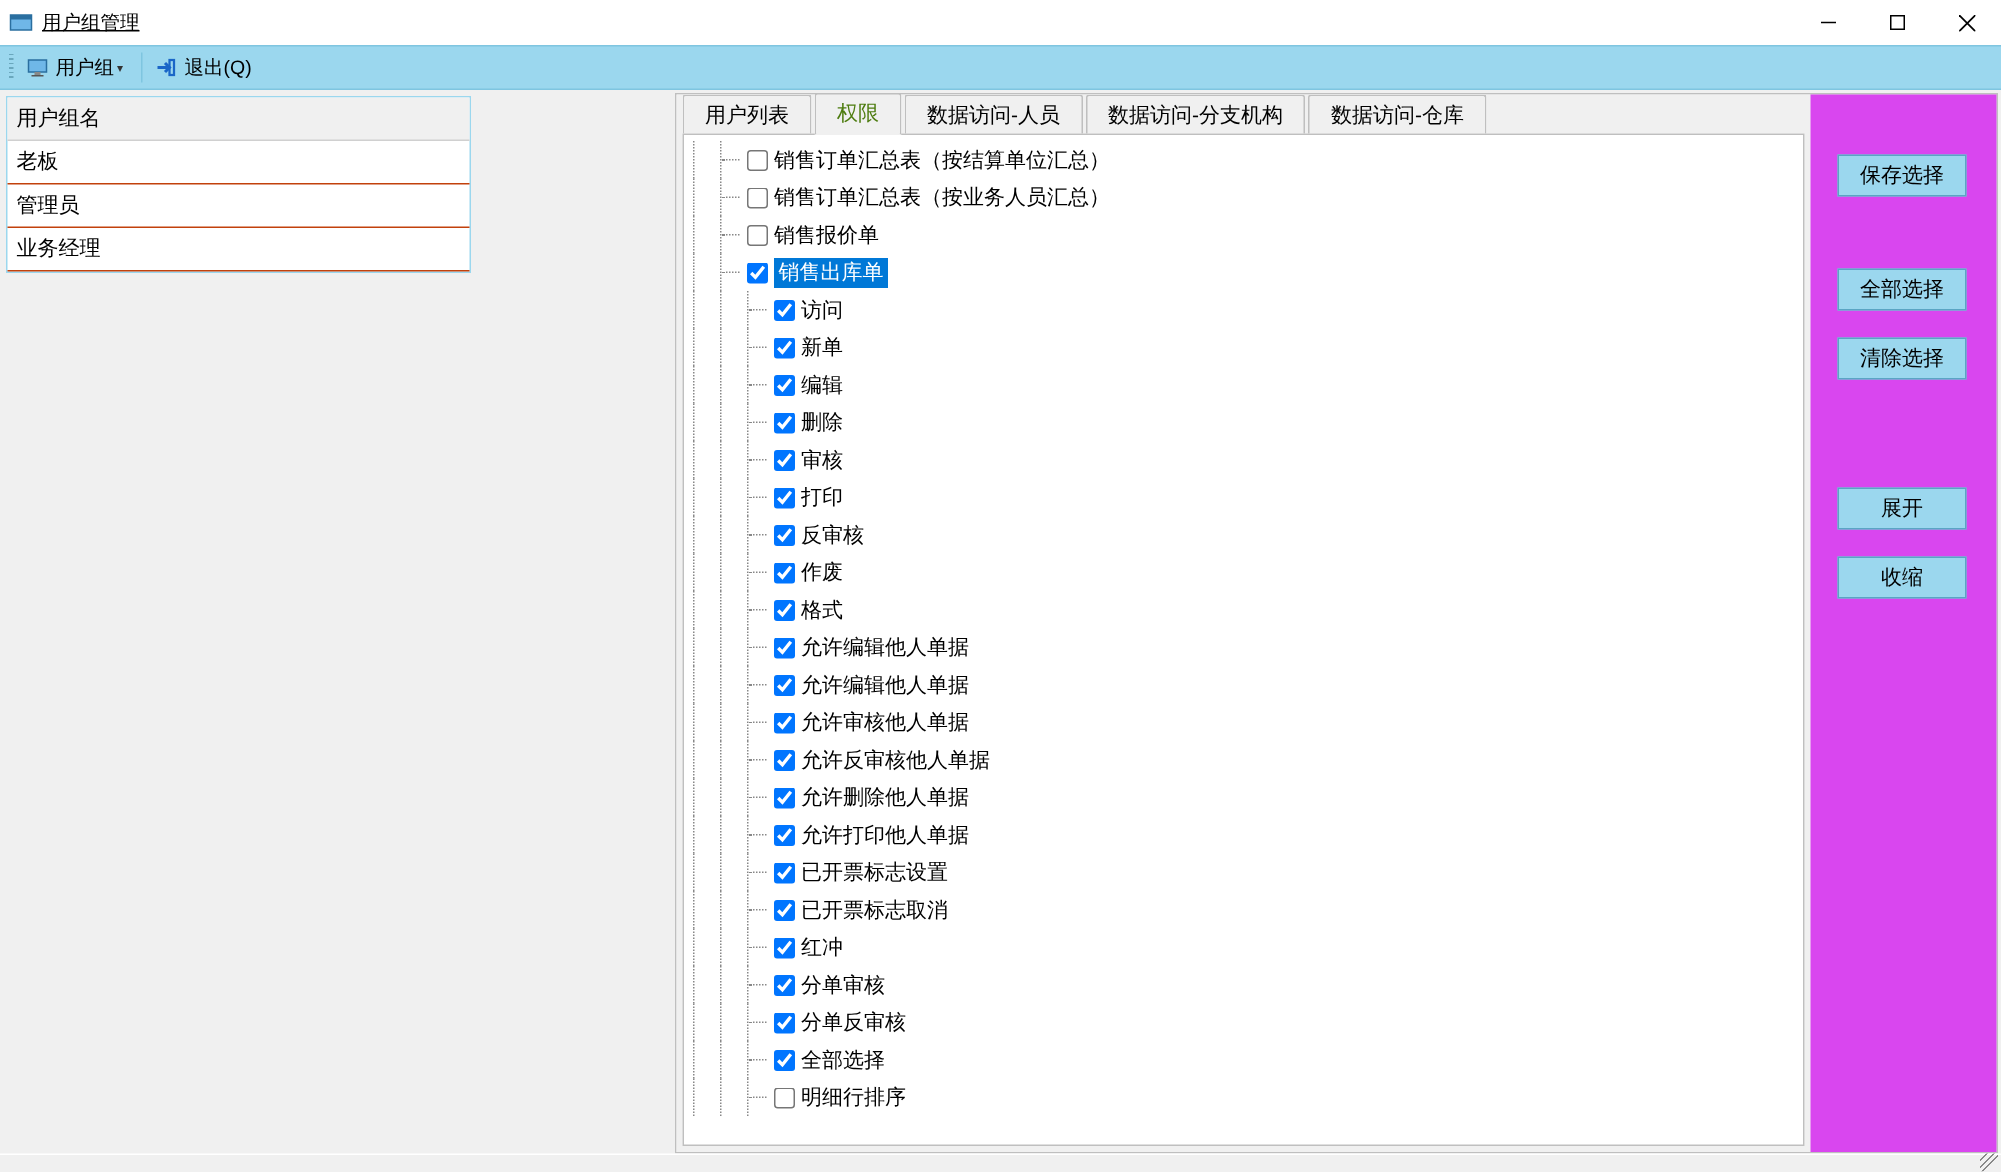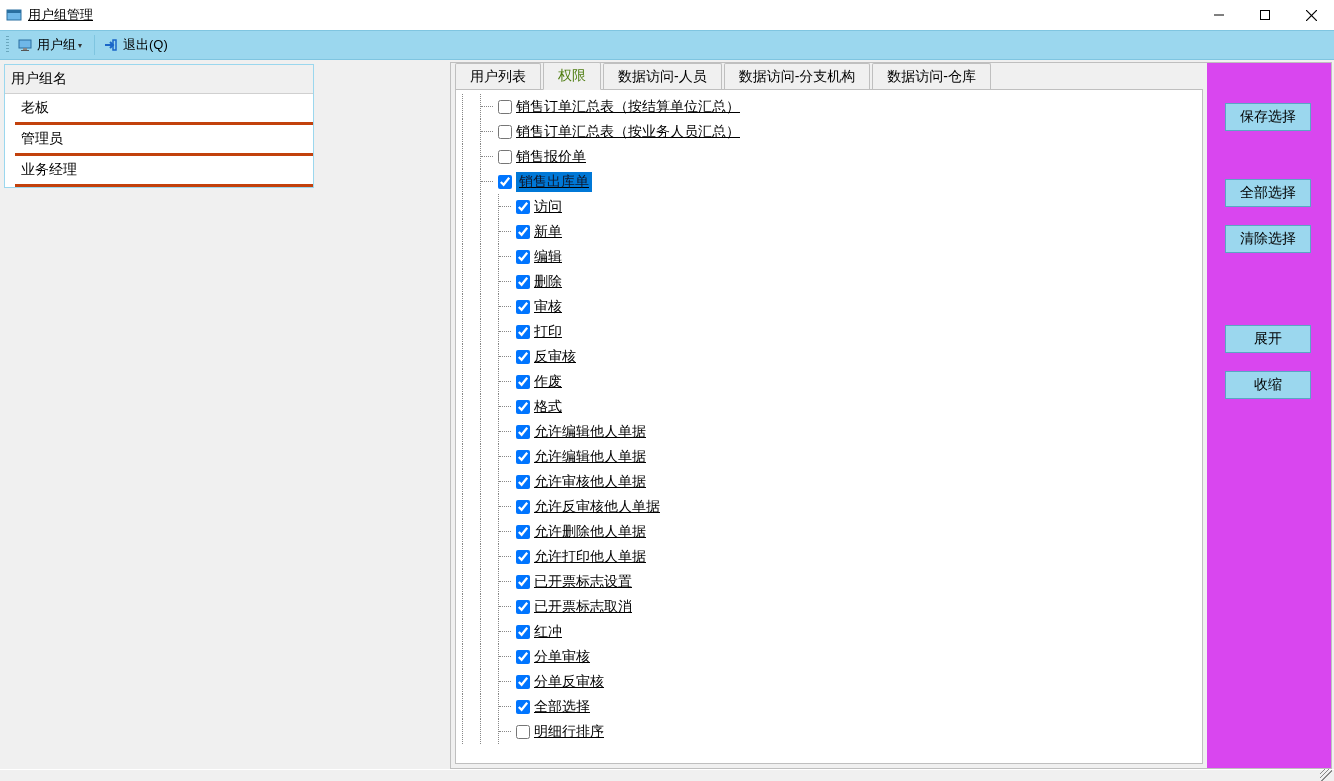--- a/index.html
+++ b/index.html
@@ -96,23 +96,22 @@
     background: #fff;
   }
   .group-table .header {
     background: #f0f0f0;
     border-bottom: 1px solid #d0d0d0;
     padding: 5px 6px;
     font-size: 14px;
   }
   .group-table .row {
     padding: 5px 6px;
-    border-bottom: 3px solid #c2410c;
+    border-bottom: 1px solid #c2410c;
     font-size: 14px;
-    margin-left: 10px;
   }
 
   
   .right-panel {
     flex: 1;
     display: flex;
     border: 1px solid #bfbfbf;
     margin: 2px 2px 0 0;
     background: #f0f0f0;
   }
@@ -156,21 +155,21 @@
     position: relative;
     overflow: hidden;
   }
   .tree-scroll {
     flex: 1;
     overflow-y: scroll;
     padding: 4px 0 4px 6px;
   }
 
   
-  .tree { font-size: 14px; text-decoration: underline; }
+  .tree { font-size: 14px; }
   .tree-node {
     display: flex;
     align-items: center;
     height: 25px;
     white-space: nowrap;
   }
   .tree-indent {
     display: inline-block;
     height: 25px;
     border-left: 1px dotted #888;
@@ -185,21 +184,21 @@
     border-top:1px dotted #888;
   }
   .tree-cb {
     width: 14px; height: 14px;
     margin: 0 4px 0 0;
     vertical-align: middle;
   }
   .tree-label { }
   .tree-label.selected {
     background: #0078d7;
-    color: #0f172a;
+    color: #ffffff;
     padding: 1px 3px;
   }
 
   
   .side-buttons {
     width: 124px;
     padding: 40px 18px 0 18px;
     display: flex;
     flex-direction: column;
     align-items: flex-start;

